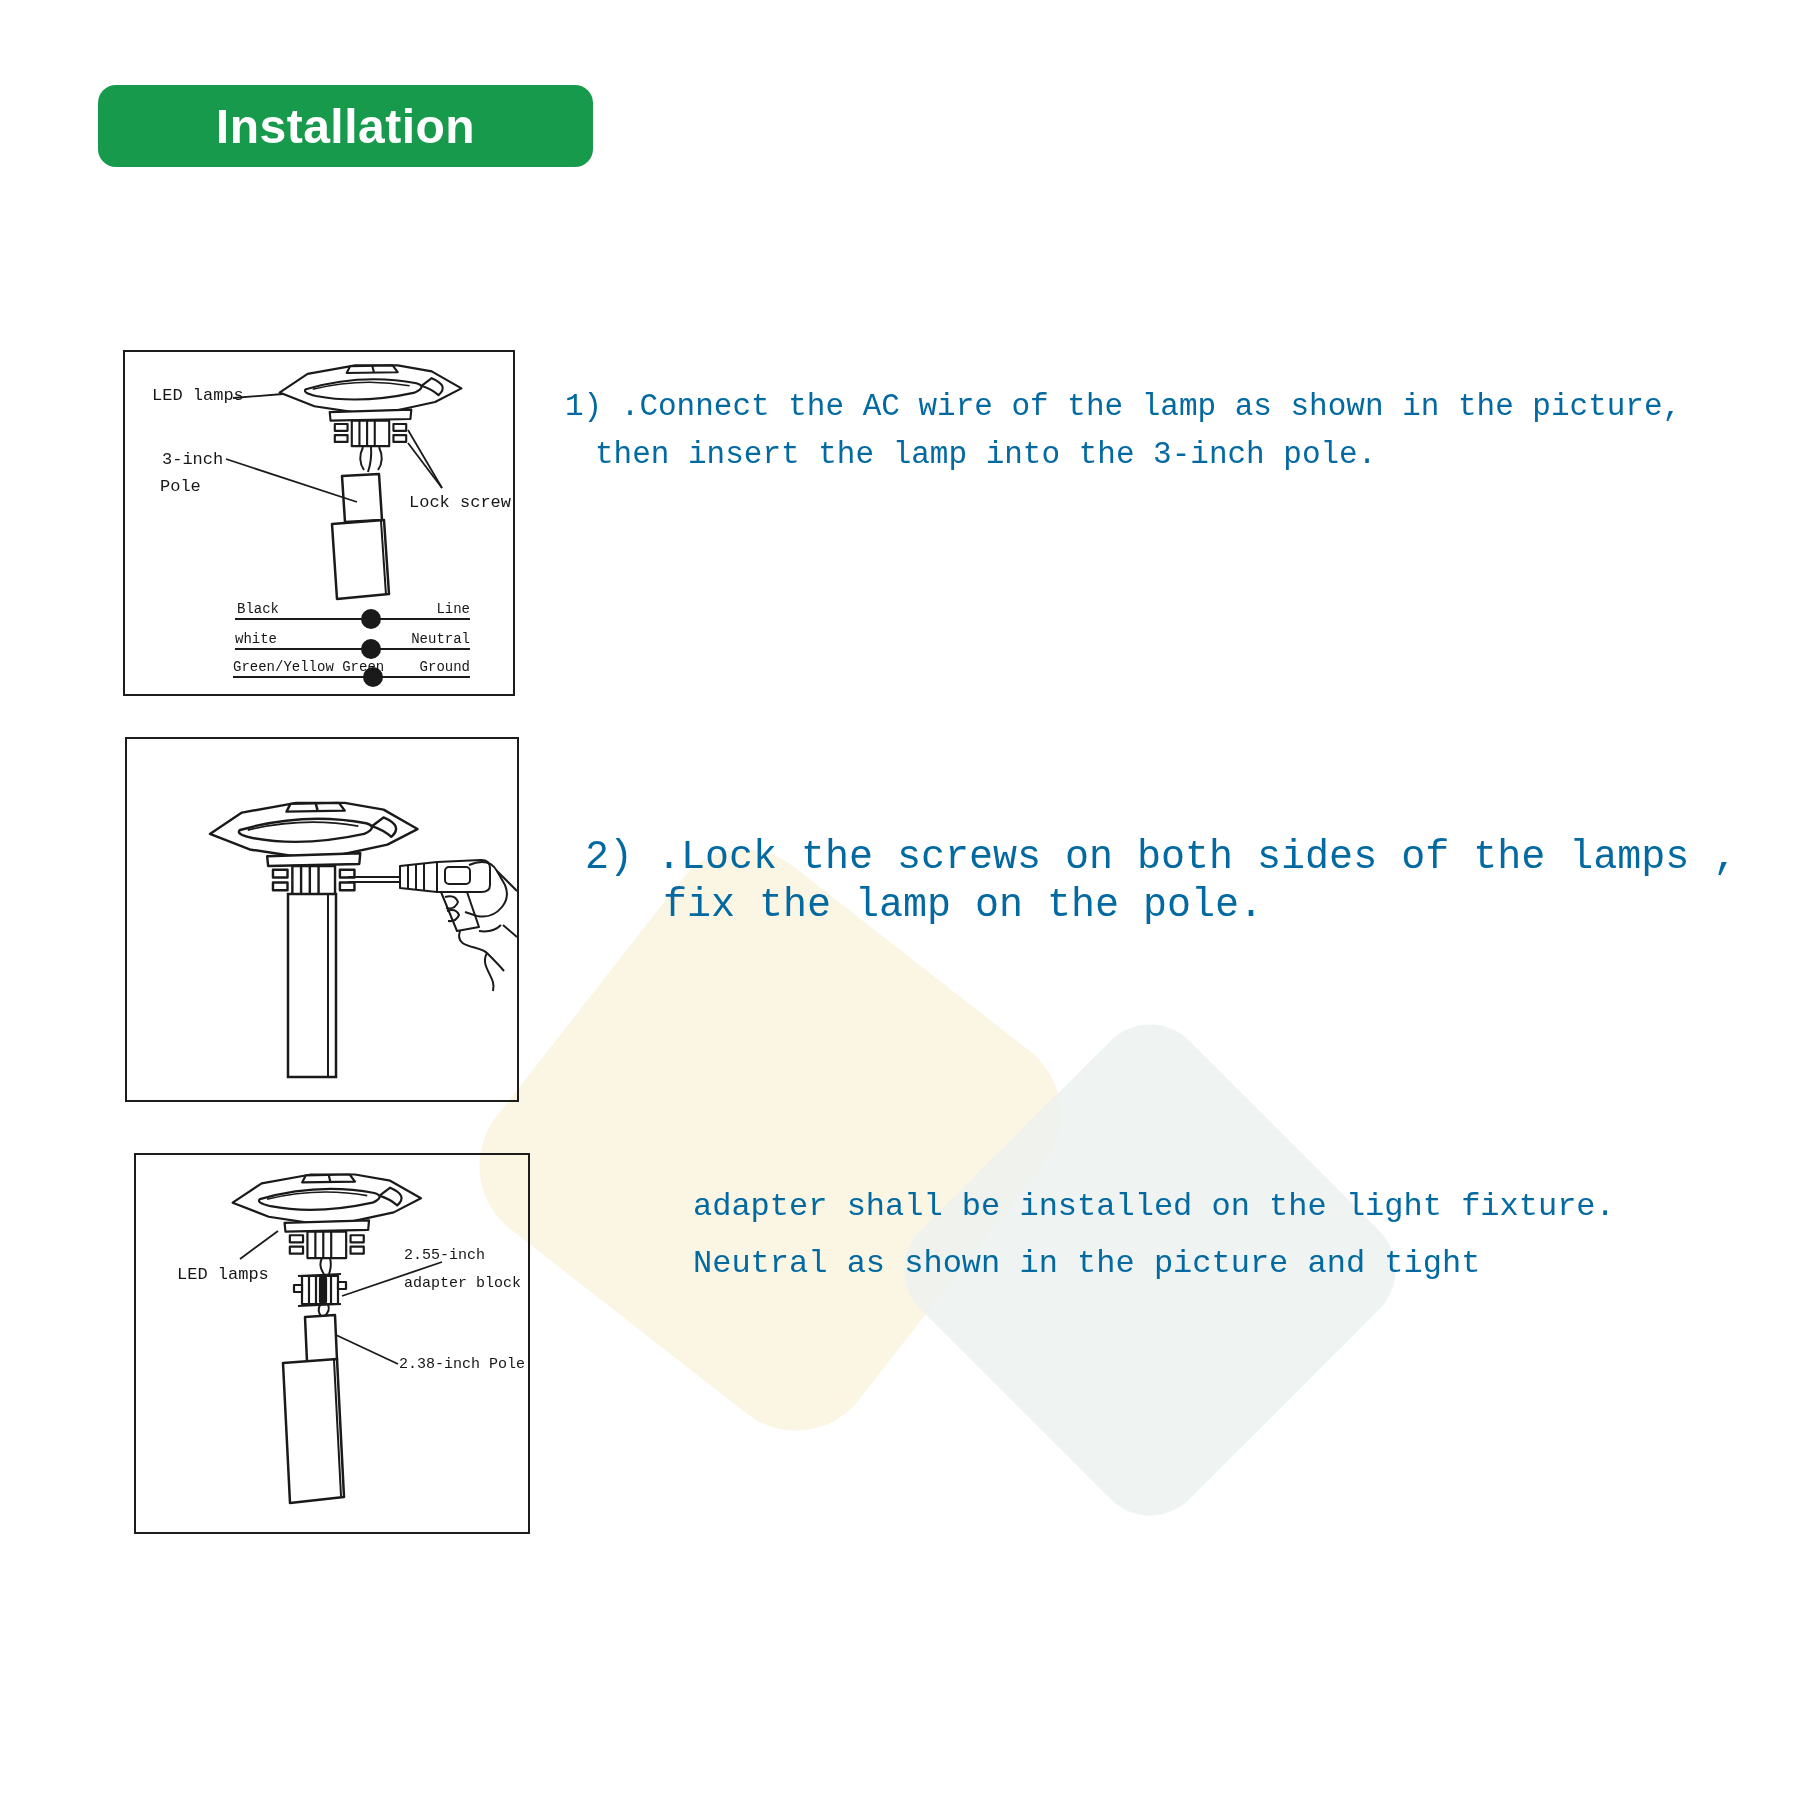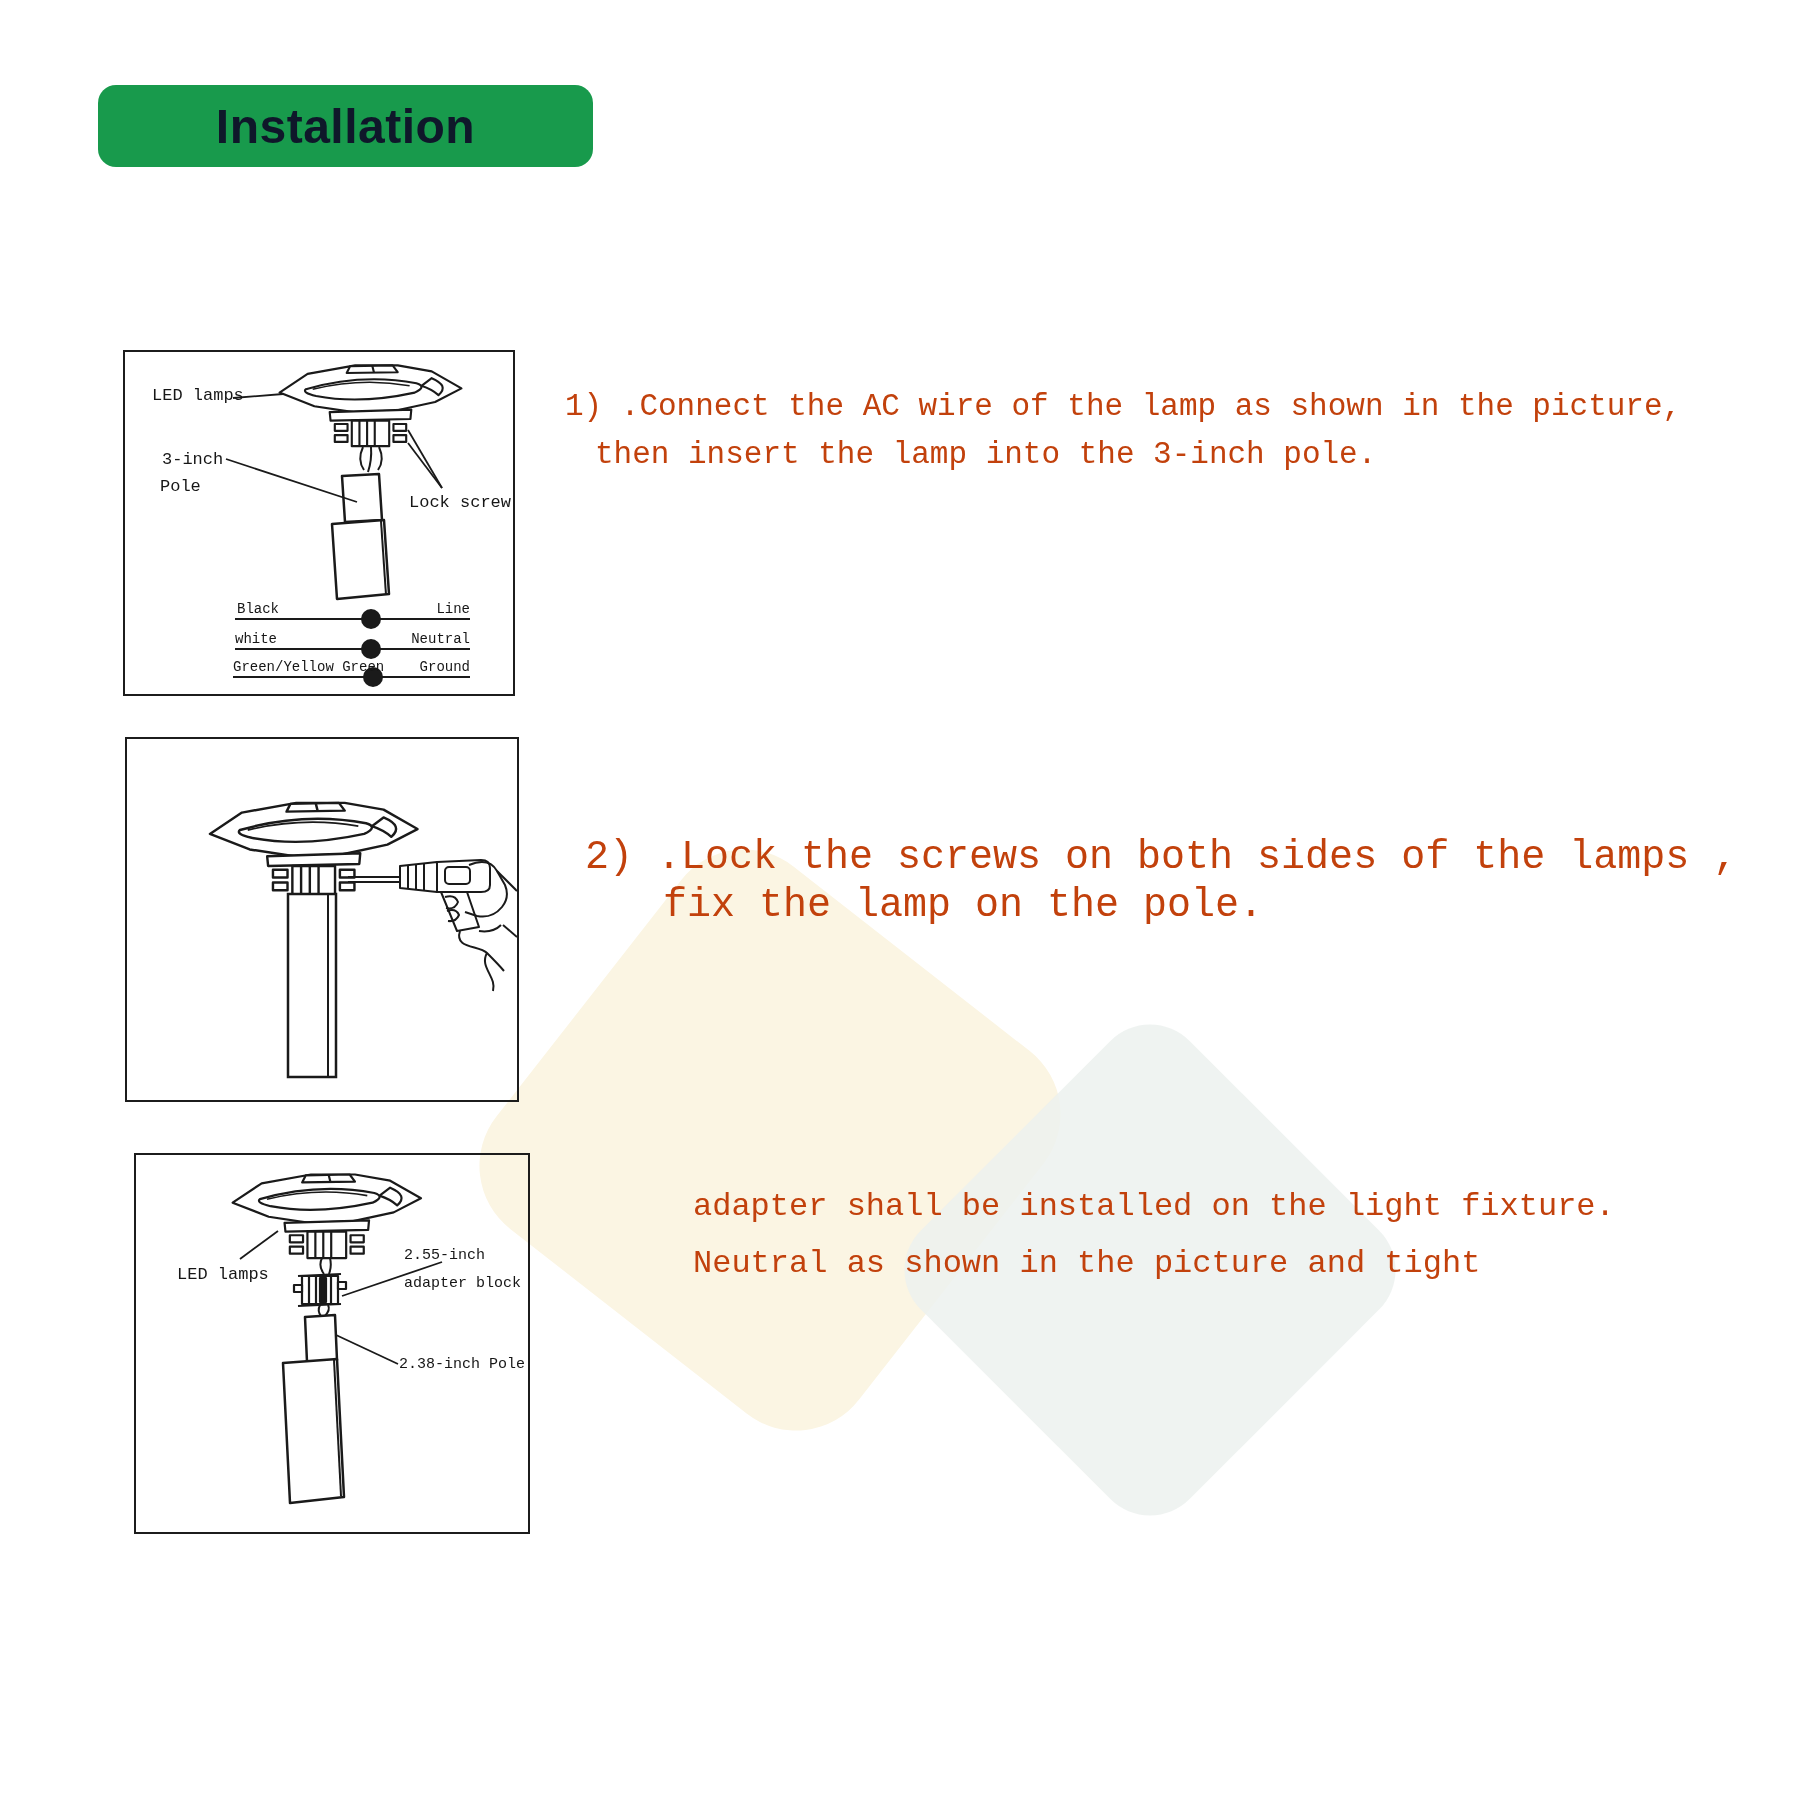--- a/index.html
+++ b/index.html
@@ -21,21 +21,21 @@
   .figure-box{position:absolute;border:2.5px solid #1c1c1c;background:transparent;z-index:1;}
   #fig1{left:123px;top:350px;width:388px;height:342px;background:#ffffff;}
   #fig2{left:125px;top:737px;width:390px;height:361px;}
   #fig3{left:134px;top:1153px;width:392px;height:377px;}
   .figure-box svg{display:block;width:100%;height:100%;}
   svg text{font-family:"Liberation Mono","DejaVu Sans Mono",monospace;fill:#161616;}
   .lbl17{font-size:17px;}
   .lbl15{font-size:15px;}
   .lbl14{font-size:14px;}
   
-  .step{position:absolute;z-index:2;font-family:"Liberation Mono","DejaVu Sans Mono",monospace;color:#c2410c;white-space:nowrap;}
+  .step{position:absolute;z-index:2;font-family:"Liberation Mono","DejaVu Sans Mono",monospace;color:#0369a1;white-space:nowrap;}
   .step1{left:565px;top:383px;font-size:31px;line-height:48px;}
   .step1 .l2{margin-left:30px;}
   .step2{left:585px;top:834px;font-size:40px;line-height:48px;}
   .step2 .l2{margin-left:78px;}
   .step3{left:617px;top:1178px;font-size:32px;line-height:57px;}
   .step3 .cont{margin-left:76px;}
 </style>
 </head>
 <body>
 
@@ -60,21 +60,21 @@
     </g>
   </defs>
 </svg>
 
 <div class="canvas">
 
   <div class="wm wm-cream" style="background: rgb(251, 245, 227);"></div>
   <div class="wm wm-blue" style="background: rgb(236, 241, 239);"></div>
 
   <div class="badge" style="background: rgb(24, 154, 76);">
-    <span style="color: #0f172a;">Installation</span>
+    <span style="color: #ffffff;">Installation</span>
   </div>
 
   <div class="figure-box" id="fig1">
     <svg viewBox="0 0 388 342">
       <g>
         <use href="#lamp-assembly" transform="translate(152,10) scale(0.85)"></use>
       </g>
       <g stroke="#1a1a1a" fill="none" stroke-width="2">
         <path d="M238,95 q-6,13 1,23"></path>
         <path d="M246,95 q1,13 -3,25"></path>

